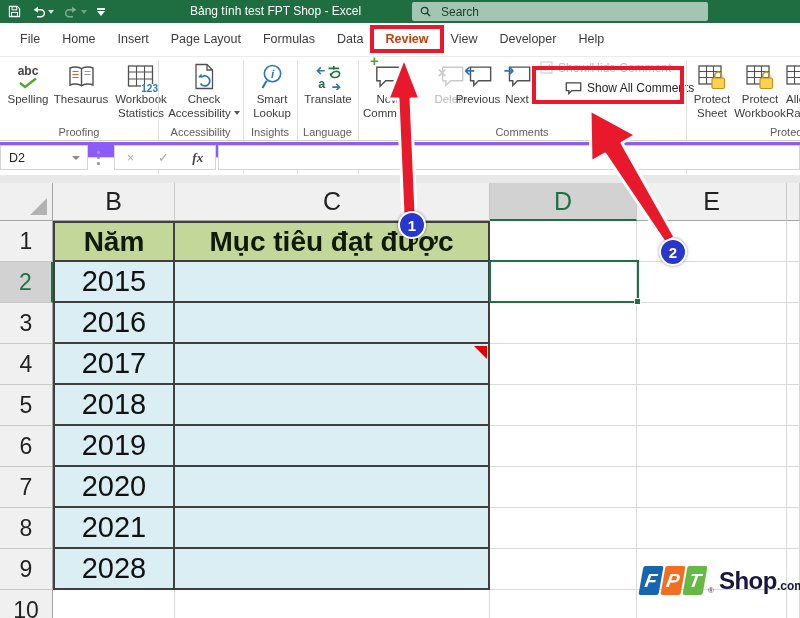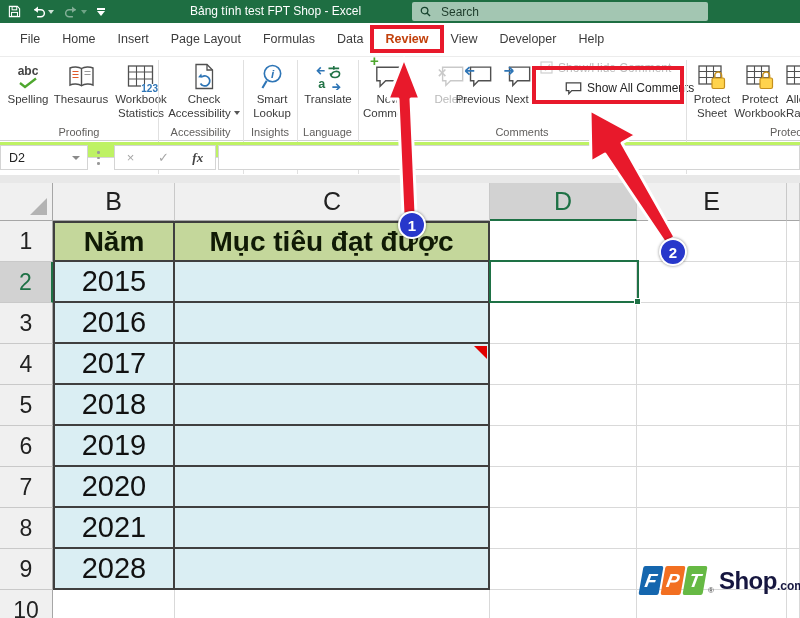--- a/index.html
+++ b/index.html
@@ -35,21 +35,21 @@
   .sep { position:absolute; top:4px; height:118px; width:0; border-left:1px solid #e0e0e0; height:114px; max-height:114px; }
   .sep { height:114px; top:3px; }
   .grplabel { position:absolute; top:69px; font-size:11px; color:#605e5c; text-align:center; white-space:nowrap; }
   .smallbtn { position:absolute; display:flex; align-items:flex-start; gap:5px; cursor:pointer; }
   .smallbtn .slb { font-size:12px; color:#262626; white-space:nowrap; }
   .smallbtn.gray .slb { color:#bdbdbd; }
   .caret-dn { display:inline-block; width:0; height:0; border-left:3.5px solid transparent; border-right:3.5px solid transparent; border-top:4px solid #555; margin-left:3px; vertical-align:middle; }
   .plus-badge { position:absolute; left:-4px; top:-7px; color:#4ea72e; font-size:15px; font-weight:bold; line-height:15px; }
 
   
-  .fbar { position:absolute; left:0; top:142px; width:800px; height:16px; background:#bef264; border-bottom:1px solid #d6d6d6; }
+  .fbar { position:absolute; left:0; top:142px; width:800px; height:16px; background:#8b5cf6; border-bottom:1px solid #d6d6d6; }
   .namebox { position:absolute; left:0; top:3px; width:88px; height:25px; background:#fff; border:1px solid #d4d4d4;
     display:flex; align-items:center; font-size:12.5px; color:#222; padding-left:8px; cursor:text; }
   .namebox .nb-caret { position:absolute; right:7px; top:10px; width:0; height:0; border-left:4px solid transparent; border-right:4px solid transparent; border-top:4px solid #8a8a8a; }
   .fdots { position:absolute; left:97px; top:9px; display:flex; flex-direction:column; gap:3px; cursor:col-resize; }
   .fdots i { width:2.5px; height:2.5px; background:#9a9a9a; border-radius:50%; }
   .fbtns { position:absolute; left:114px; top:3px; width:102px; height:25px; background:#fff; border:1px solid #d4d4d4;
     display:flex; align-items:center; justify-content:space-around; }
   .fbtns .fb { font-size:13px; color:#a6a6a6; cursor:pointer; }
   .fbtns .fx { font-family:"Liberation Serif", serif; font-style:italic; font-weight:bold; font-size:13px; color:#444; }
   .finput { position:absolute; left:218px; top:3px; width:582px; height:25px; background:#fff; border:1px solid #d4d4d4; cursor:text;

